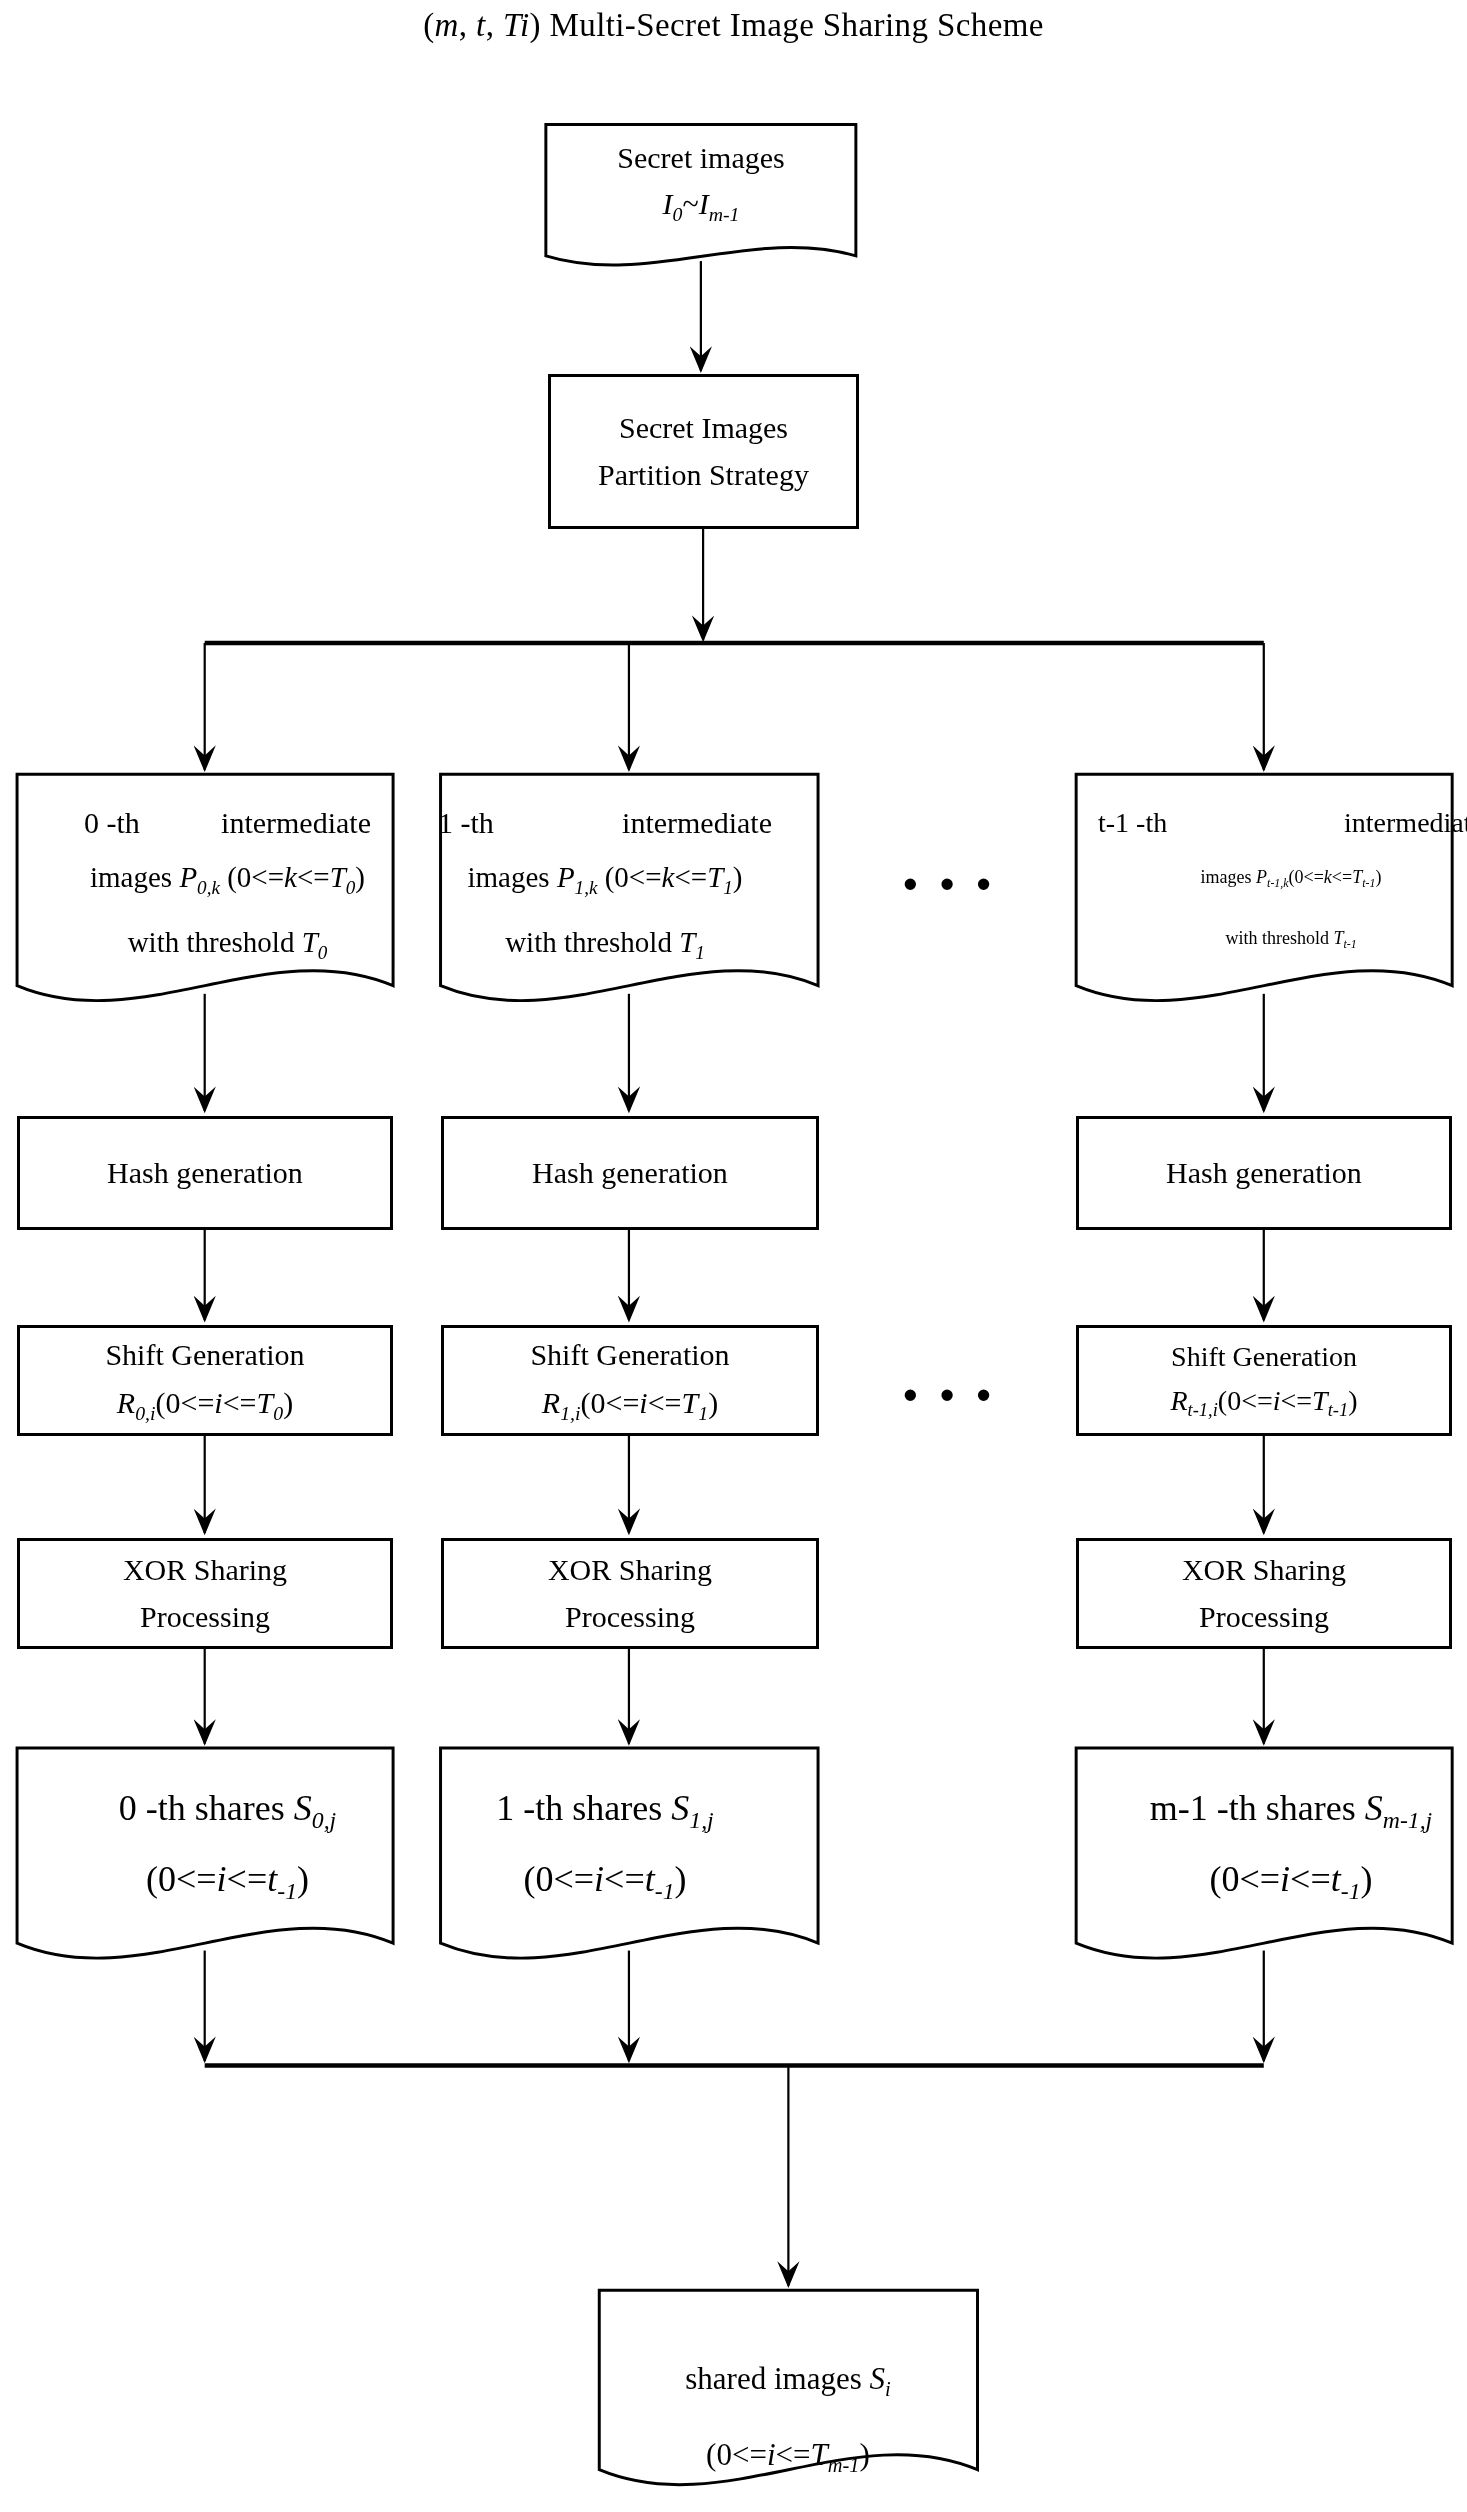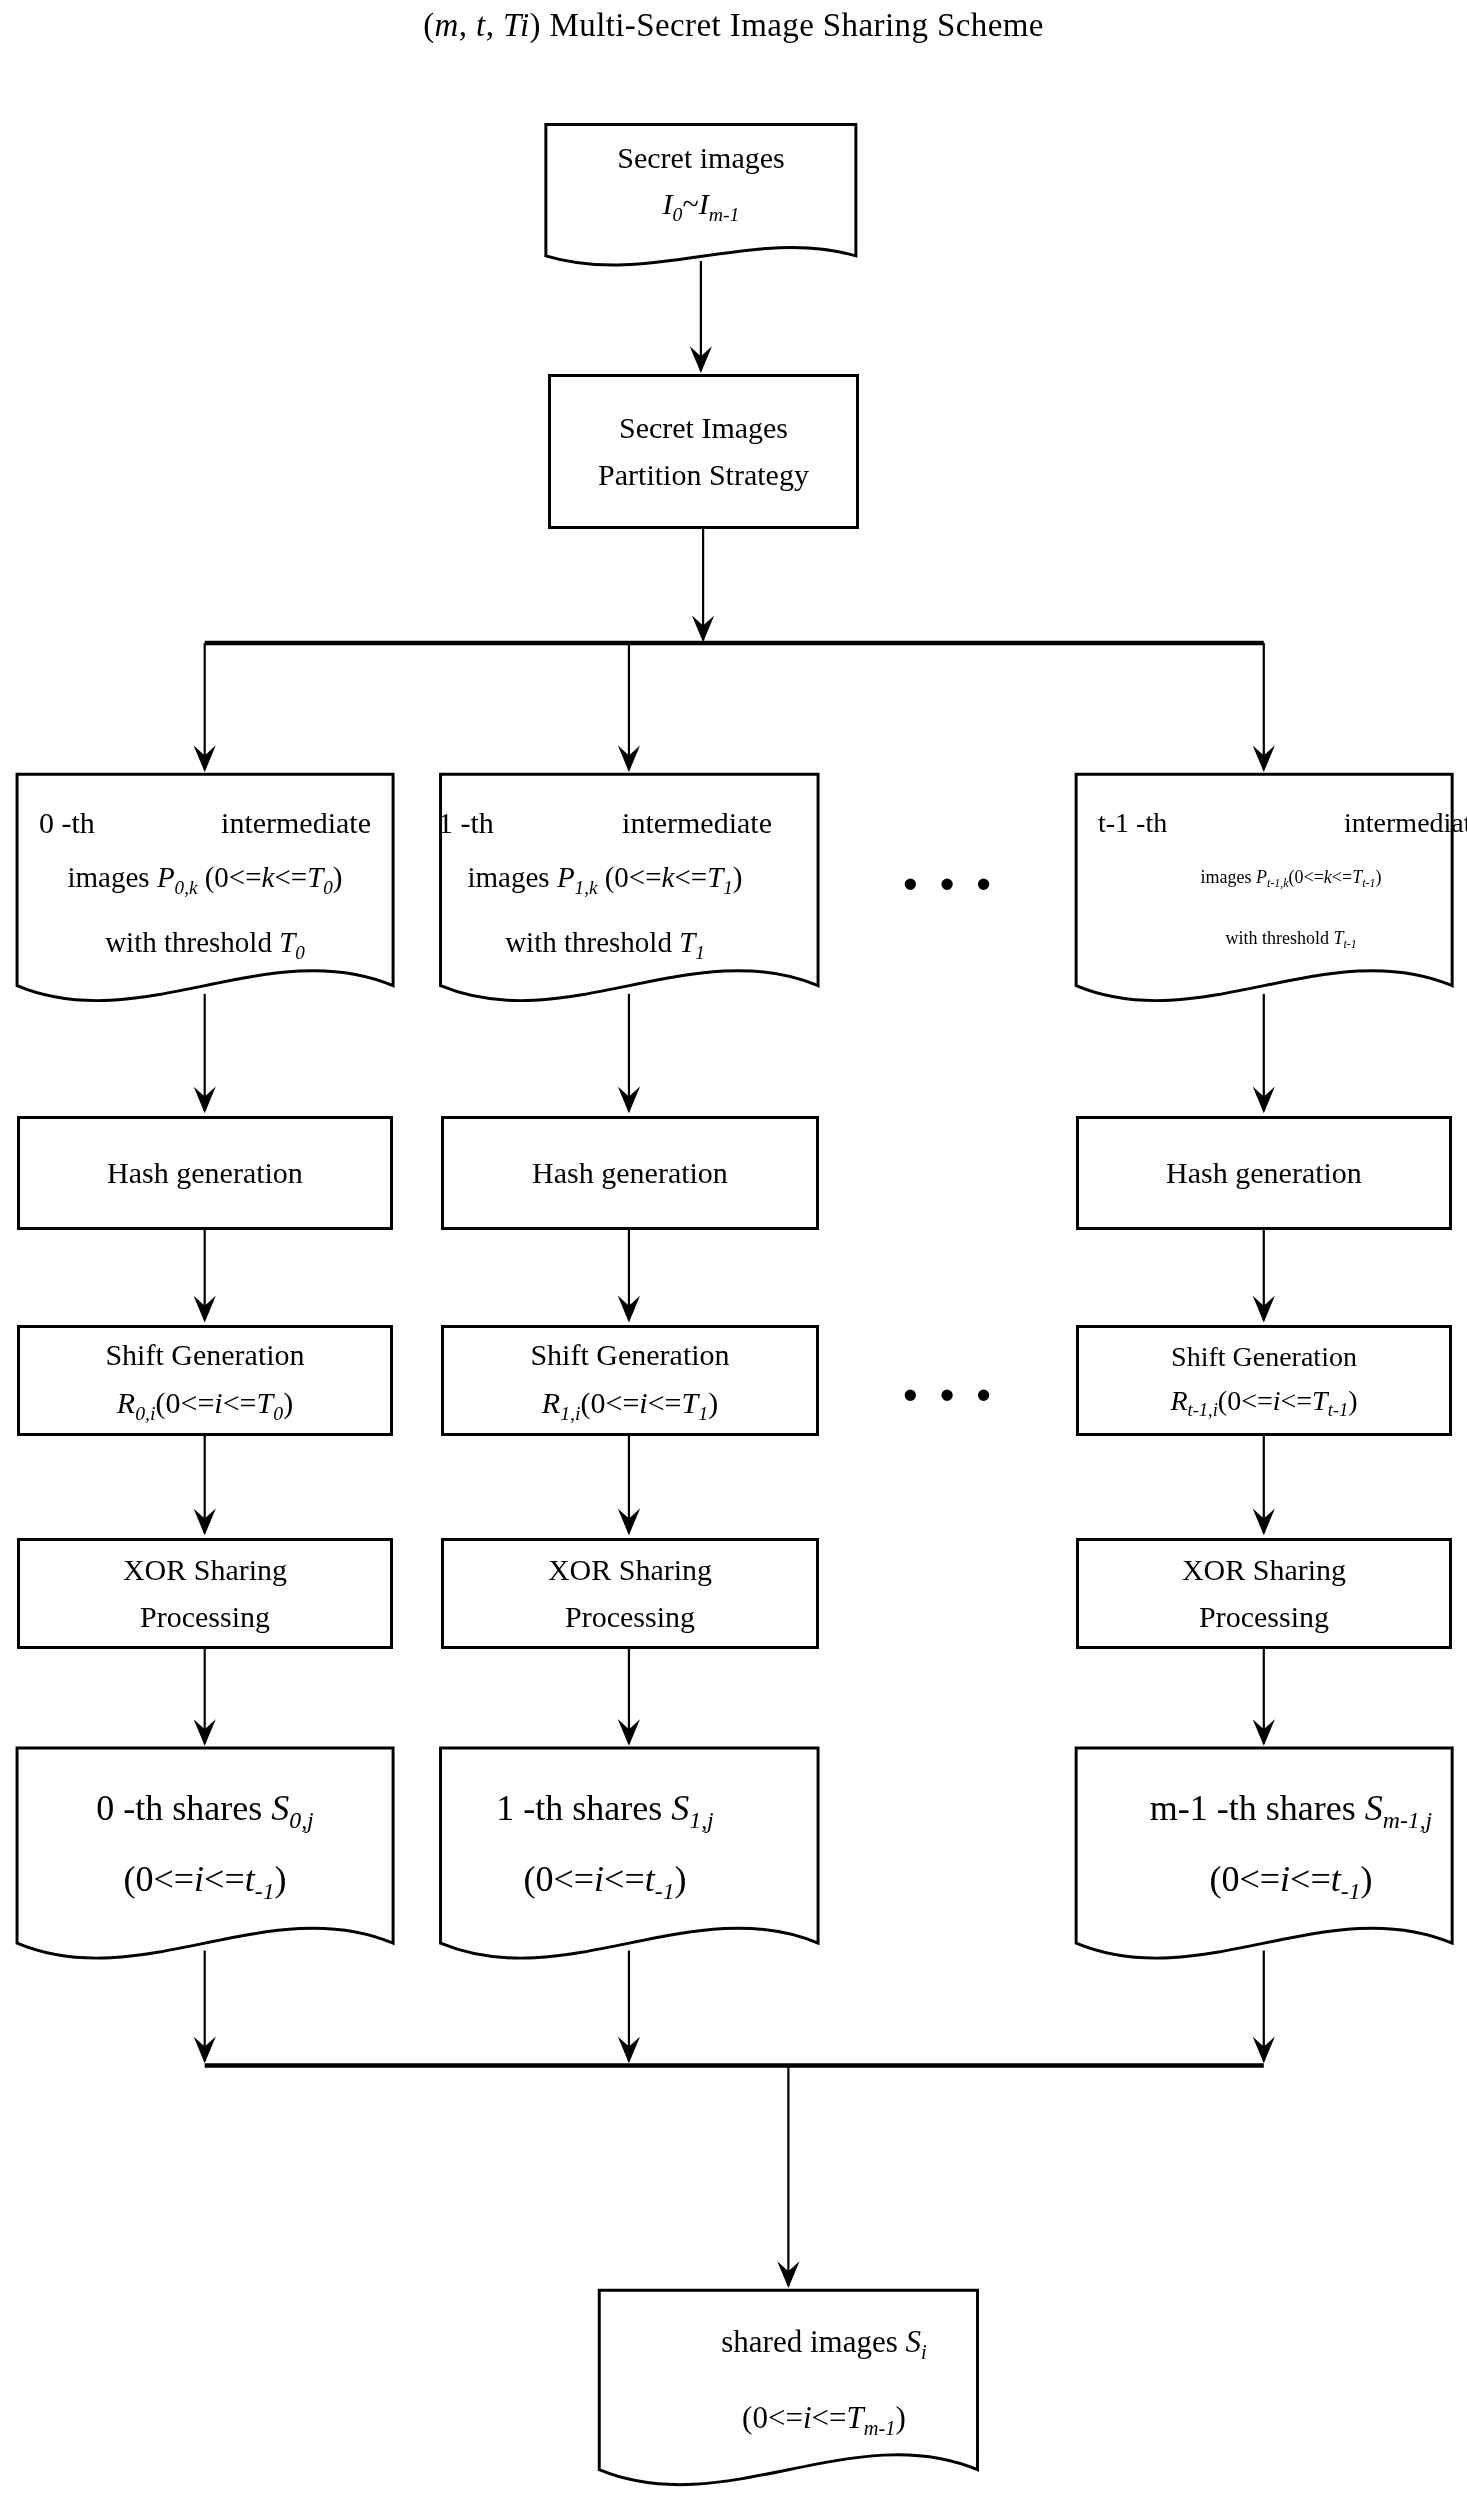--- a/index.html
+++ b/index.html
@@ -25,28 +25,28 @@
     border:3.7px solid #000;background:#fff;
     display:flex;flex-direction:column;align-items:center;justify-content:center;
     font-size:30px;line-height:1.55;
   }
   
   .doc-txt{position:absolute;box-sizing:border-box;}
   .doc-line{font-size:29px;line-height:55px;text-align:center;}
   .jline{display:flex;justify-content:space-between;padding:0 22px;font-size:30px;line-height:55px;}
   .topdoc{left:546px;top:135px;width:310px;font-size:30px;line-height:47px;text-align:center;}
   .interm{top:777px;height:211px;padding-top:18px;}
-  .c0{left:17px;width:376px;}
+  .c0{left:17px;width:376px;padding-left:45px;}
   .c1{left:416px;width:378px;}
   .c2{left:1076px;width:430px;}
   .interm.c2 .doc-line{font-size:18px;}
   .interm.c2 .jline{font-size:28px;}
   .shareD{top:1748px;padding-top:31px;}
   .shareD .doc-line{font-size:36px;line-height:59px;}
-  .finalD{left:599px;top:2290px;width:378px;padding-top:19px;margin-left:36px;}
+  .finalD{left:599px;top:2290px;width:378px;padding-top:56px;}
   .finalD .doc-line{font-size:31px;line-height:65px;}
   .dots{
     position:absolute;left:818px;width:258px;
     font-size:42px;font-weight:bold;letter-spacing:22px;text-align:center;
     text-indent:22px;
   }
 </style>
 </head>
 <body>
 

